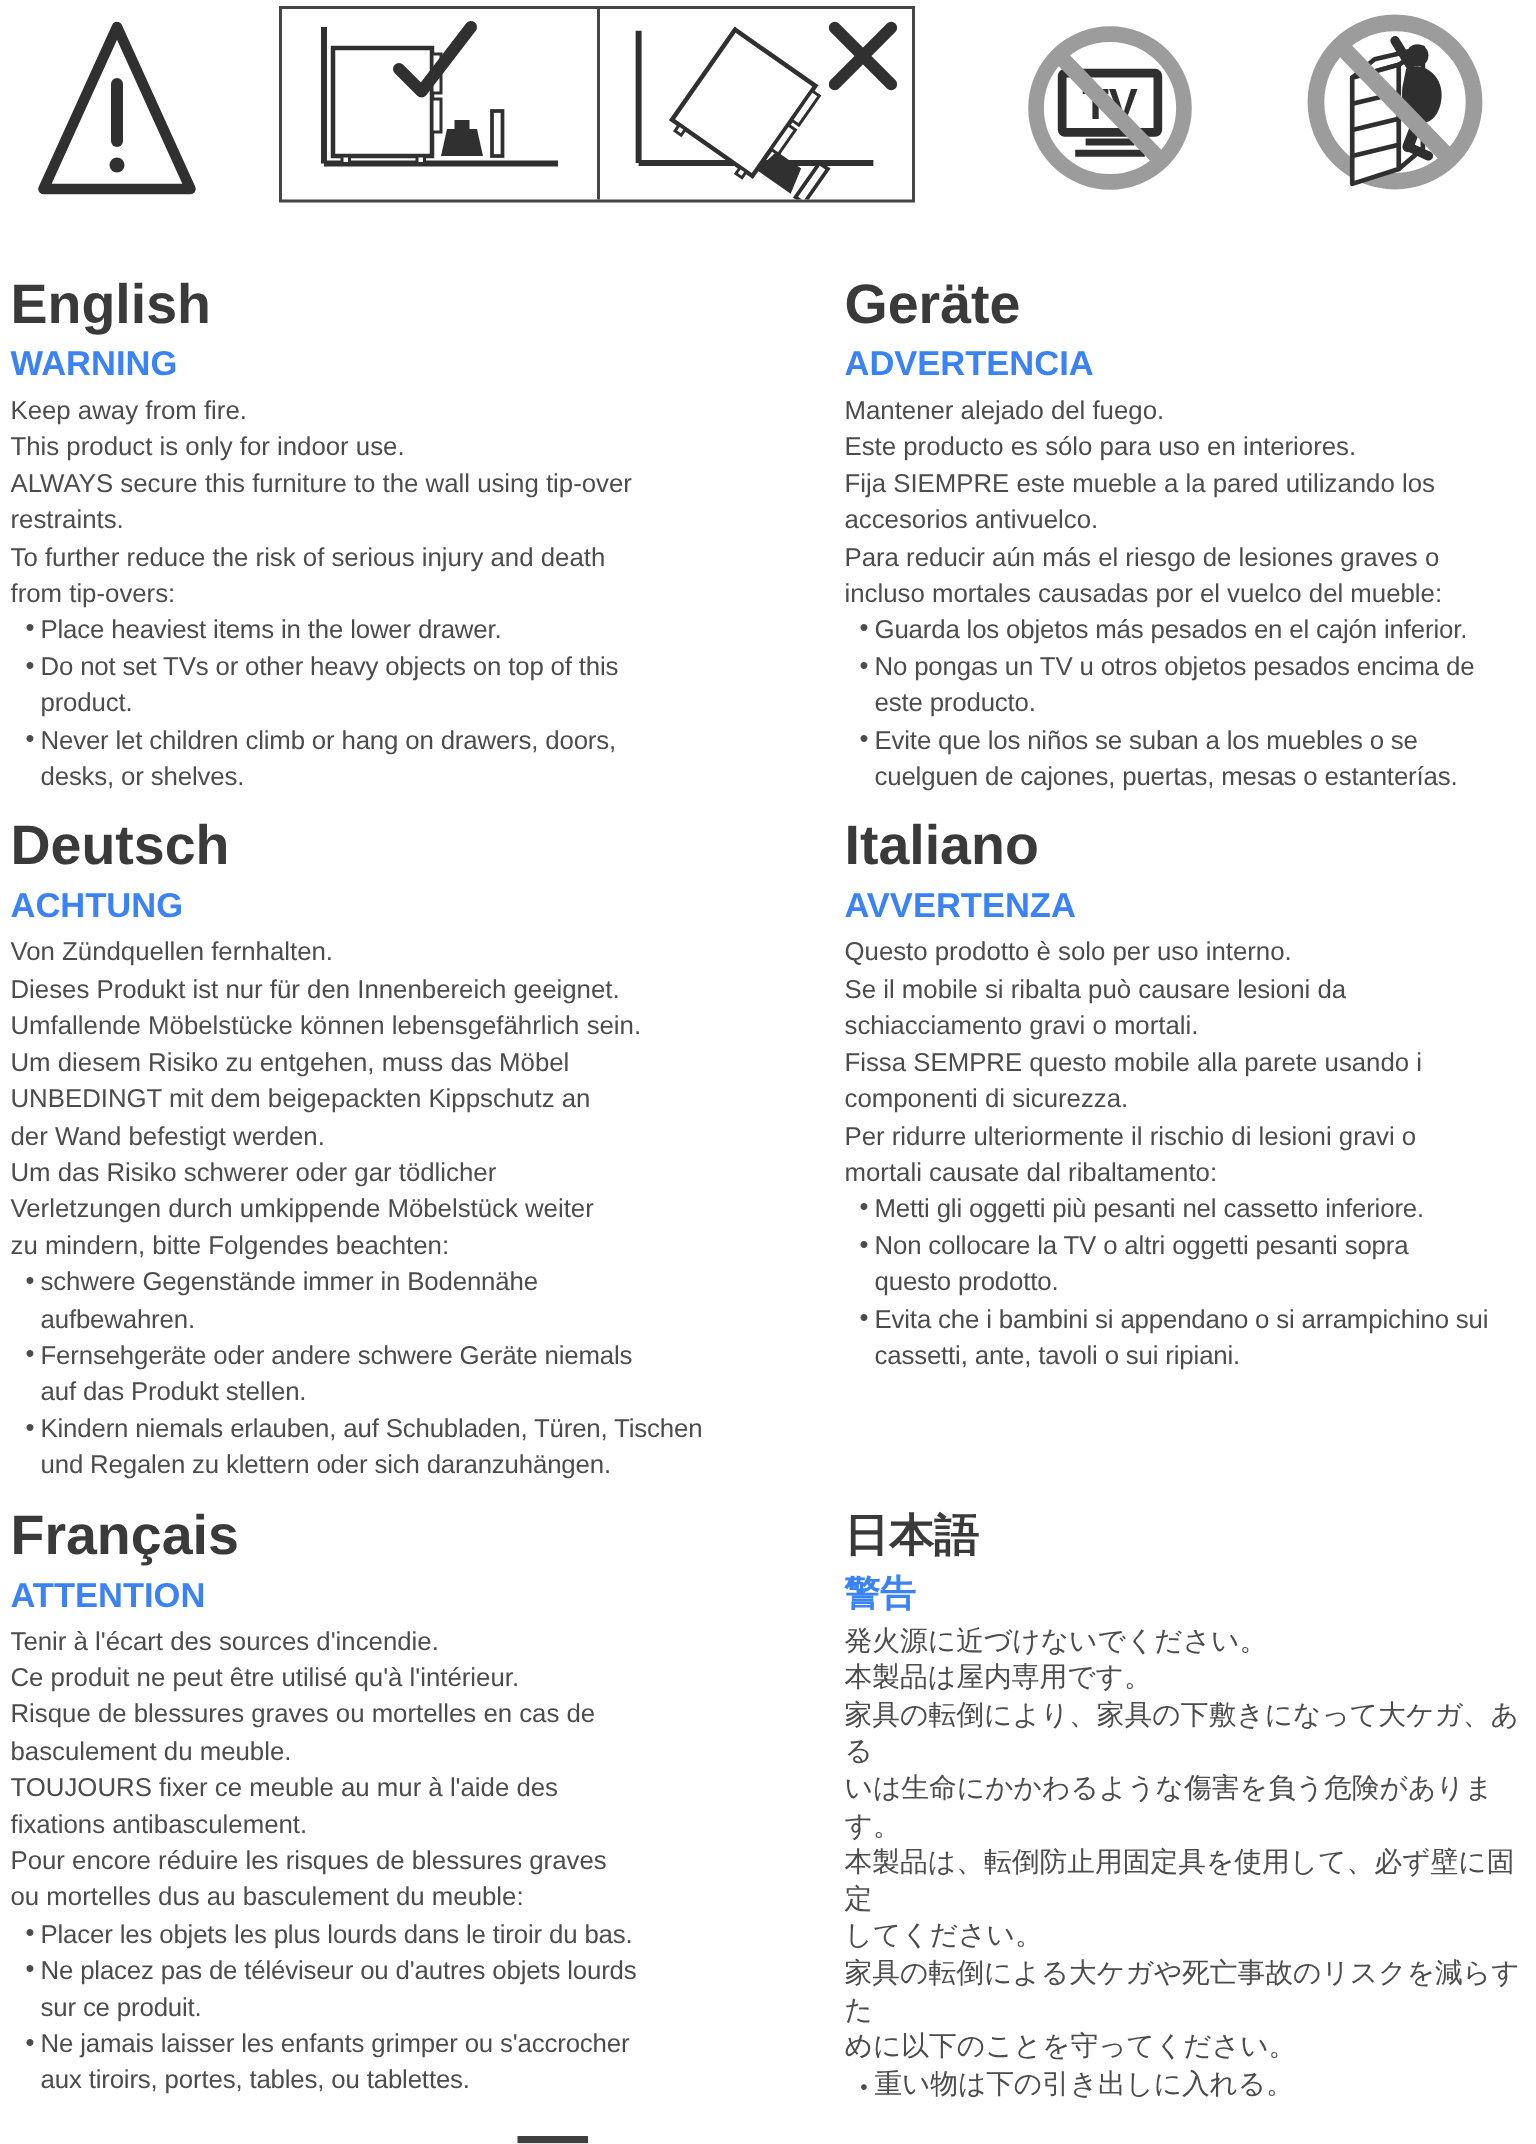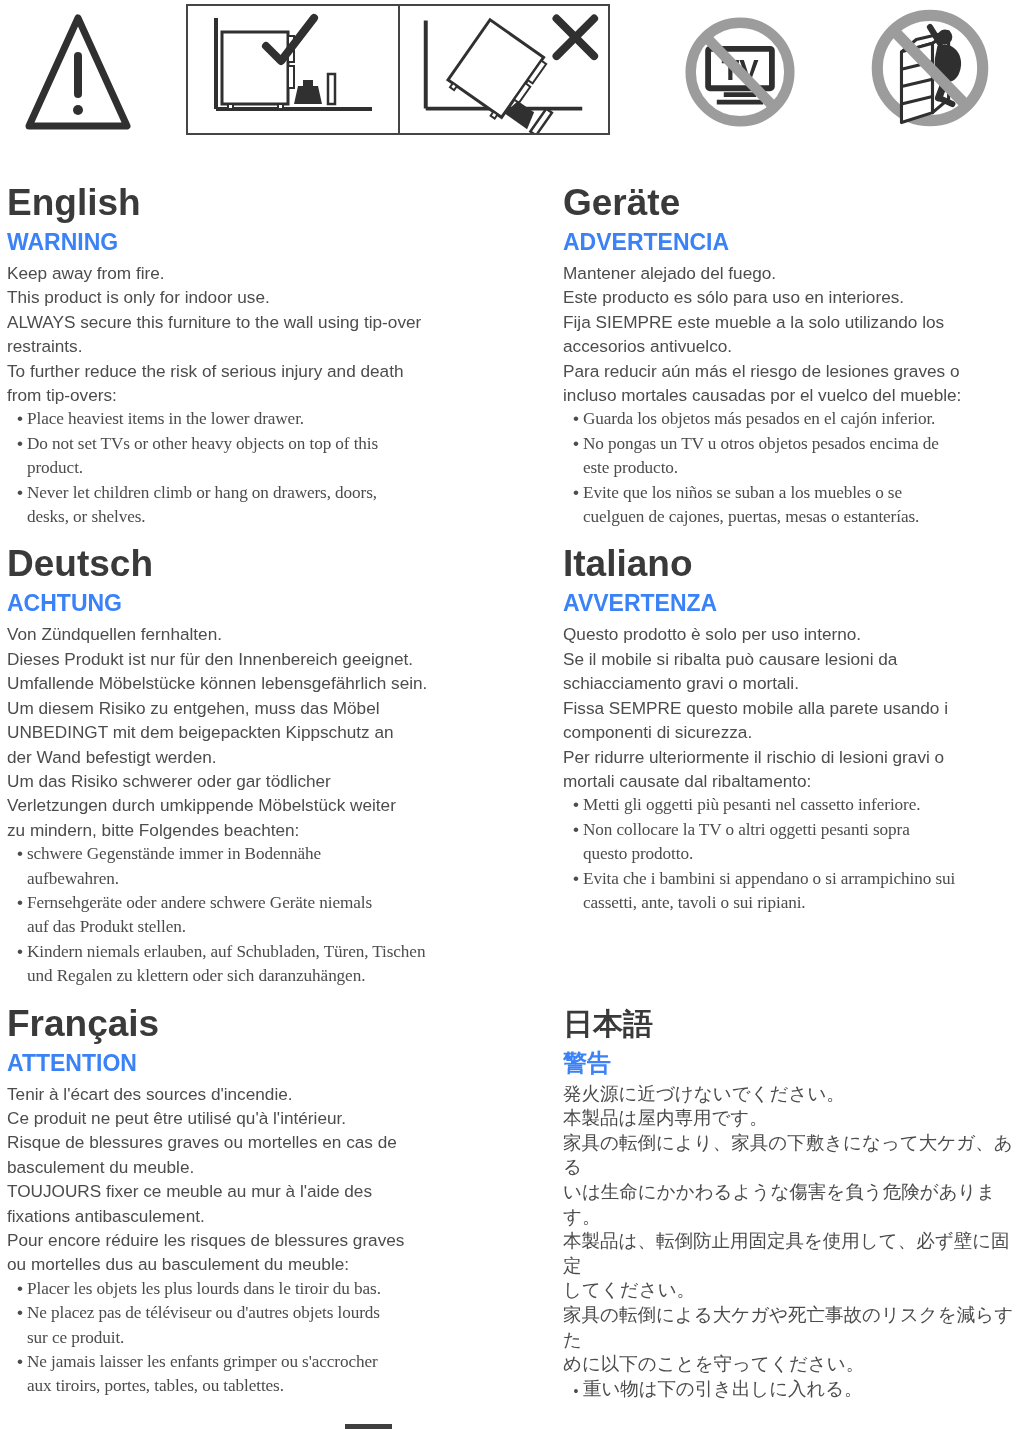--- a/index.html
+++ b/index.html
@@ -46,21 +46,21 @@
     font-size: 23px; line-height: 30px; font-weight: bold;
     color: #3b82f6; margin: 0 0 4px;
   }
   .sec-body { font-size: 17.2px; line-height: 24.4px; color: #4c4c4c; }
   .sec-body p { white-space: pre-line; margin: 0; }
   .bullet { display: flex; }
   .bullet .dot {
     flex: none; width: 14px; margin-left: 6px; text-align: center;
     font-size: 17px; color: #4c4c4c;
   }
-  .bullet .btext { flex: 1; white-space: pre-line; letter-spacing: -0.1px; font-family: Liberation Serif, serif; }
+  .bullet .btext { flex: 1; white-space: pre-line; letter-spacing: -0.1px; }
 
   .lang-sec.jp h1 { font-size: 30px; }
   .lang-sec.jp h2 { font-size: 24px; }
   .lang-sec.jp .sec-body { font-size: 18.5px; line-height: 24.6px; }
   .lang-sec.jp .bullet .dot { font-size: 14px; padding-top: 2px; }
 
   
   .cutoff-bar {
     position: absolute; left: 345px; top: 1424px;
     width: 47px; height: 5px; background: #3f3f3f;
@@ -168,21 +168,21 @@
         </div>
       </div>
     </section>
 
     <section class="lang-sec">
       <h1>Geräte</h1>
       <h2>ADVERTENCIA</h2>
       <div class="sec-body">
         <p>Mantener alejado del fuego.</p>
         <p>Este producto es sólo para uso en interiores.</p>
-        <p>Fija SIEMPRE este mueble a la solo utilizando los
+        <p>Fija SIEMPRE este mueble a la pared utilizando los
 accesorios antivuelco.</p>
         <p>Para reducir aún más el riesgo de lesiones graves o
 incluso mortales causadas por el vuelco del mueble:</p>
         <div class="bullet">
           <span class="dot">•</span>
           <span class="btext">Guarda los objetos más pesados en el cajón inferior.</span>
         </div>
         <div class="bullet">
           <span class="dot">•</span>
           <span class="btext">No pongas un TV u otros objetos pesados encima de

